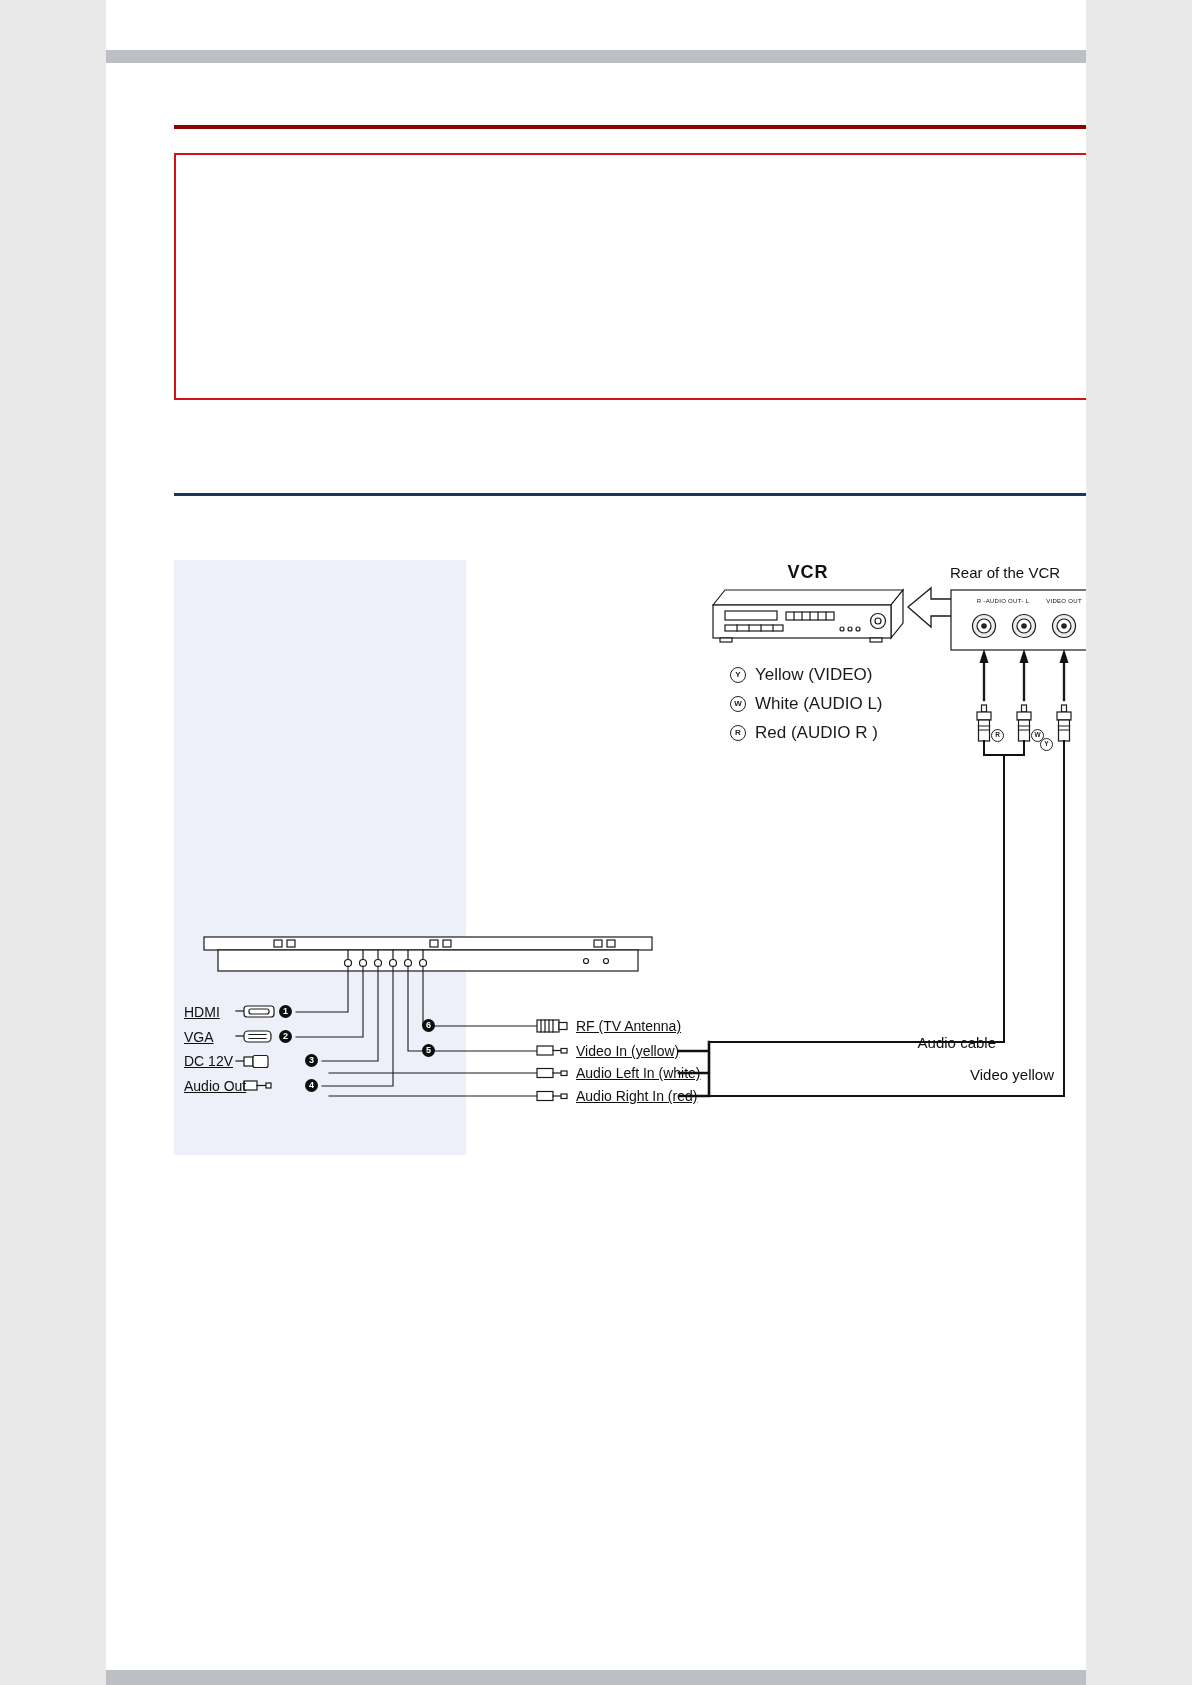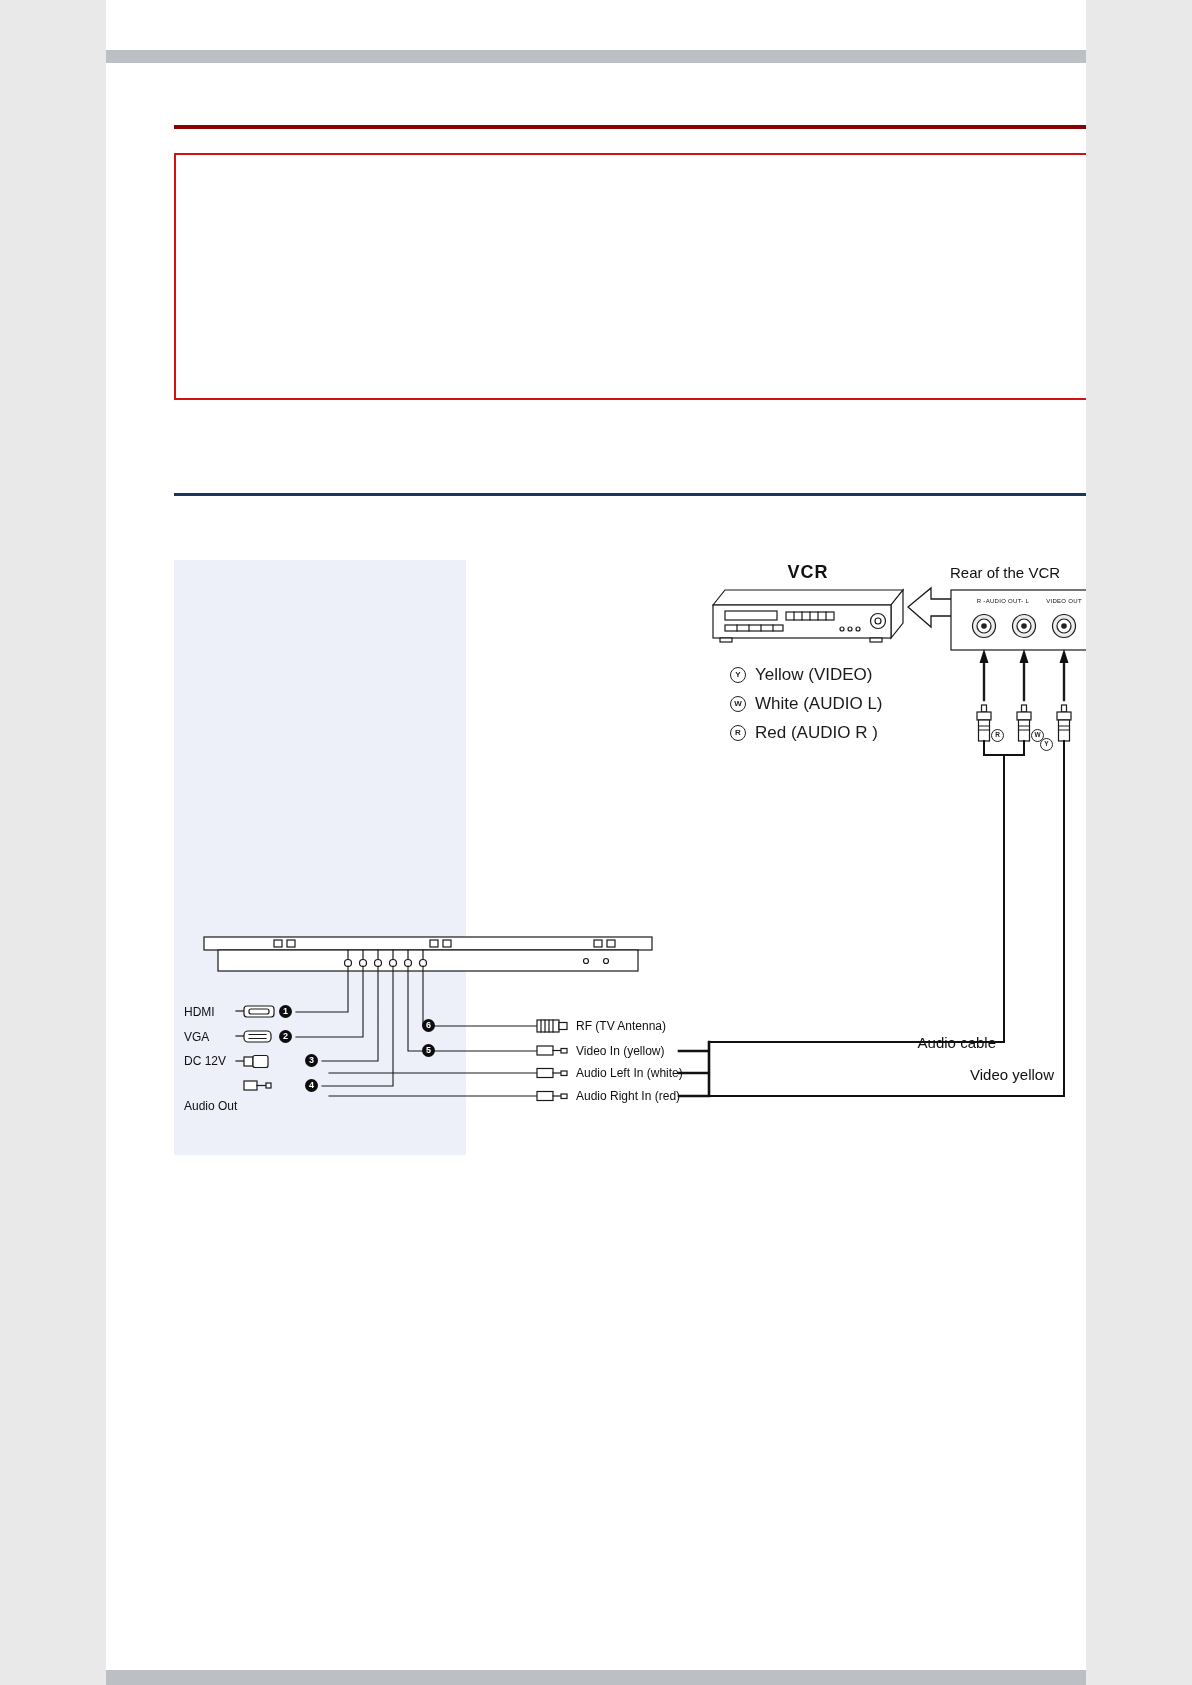--- a/index.html
+++ b/index.html
@@ -12,21 +12,21 @@
   .band-top{left:0;top:50px;width:1098px;height:13px;}
   .band-bottom{left:0;top:1670px;width:1192px;height:15px;}
   .rule-maroon{position:absolute;left:68px;top:125px;width:967px;height:4px;background:#8b0000;}
   .notice-box{position:absolute;left:68px;top:153px;width:963px;height:243px;border:2px solid #d21114;background:#ffffff;}
   .rule-navy{position:absolute;left:68px;top:493px;width:967px;height:3px;background:#17375e;}
 
   .diagram{position:absolute;left:68px;top:560px;width:1000px;height:600px;}
   .panel-tint{position:absolute;left:0;top:0;width:292px;height:595px;background:#edeff9;}
   .art{position:absolute;left:0;top:0;}
 
-  .lab{position:absolute;font-size:12px;line-height:14px;white-space:nowrap;color:#101010;}
+  .lab{position:absolute;font-size:14px;line-height:14px;white-space:nowrap;color:#101010;text-decoration:underline;}
   .vcr-title{position:absolute;left:596px;top:2px;width:76px;text-align:center;
     font-size:18px;font-weight:bold;letter-spacing:1px;}
   .rear-title{position:absolute;left:776px;top:4px;width:156px;text-align:left;font-size:15px;}
   .tinylab{position:absolute;font-size:6px;line-height:7px;letter-spacing:.3px;text-align:center;color:#111;white-space:nowrap;}
 
   .legend-row{position:absolute;left:556px;display:flex;align-items:center;gap:9px;
     font-size:17px;line-height:20px;color:#1a1a1a;white-space:nowrap;}
   .lsym{flex:0 0 auto;width:14px;height:14px;border-radius:50%;border:1.4px solid #222;
     font-size:8px;line-height:14px;font-weight:bold;text-align:center;background:#fff;color:#222;}
 
@@ -221,21 +221,21 @@
     <span class="clet" style="left:817px;top:169px;">R</span>
     <span class="clet" style="left:857px;top:169px;">W</span>
     <span class="clet" style="left:866px;top:178px;">Y</span>
 
     <div class="cable-label" style="left:698px;top:450px;width:124px;margin-top:24px;">Audio cable</div>
     <div class="cable-label" style="left:756px;top:506px;width:124px;">Video yellow</div>
 
     <div class="lab" style="left:10px;top:445px;">HDMI</div>
     <div class="lab" style="left:10px;top:470px;">VGA</div>
     <div class="lab" style="left:10px;top:494px;">DC 12V</div>
-    <div class="lab" style="left:10px;top:519px;margin-top:20px;">Audio Out</div>
+    <div class="lab" style="left:10px;top:519px;">Audio Out</div>
 
     <div class="lab" style="left:402px;top:459px;">RF (TV Antenna)</div>
     <div class="lab" style="left:402px;top:484px;">Video In (yellow)</div>
     <div class="lab" style="left:402px;top:506px;text-align:center;">Audio Left In (white)</div>
     <div class="lab" style="left:402px;top:529px;">Audio Right In (red)</div>
 
     <span class="bullet" style="left:105px;top:445px;">1</span>
     <span class="bullet" style="left:105px;top:470px;">2</span>
     <span class="bullet" style="left:131px;top:494px;">3</span>
     <span class="bullet" style="left:131px;top:519px;">4</span>

